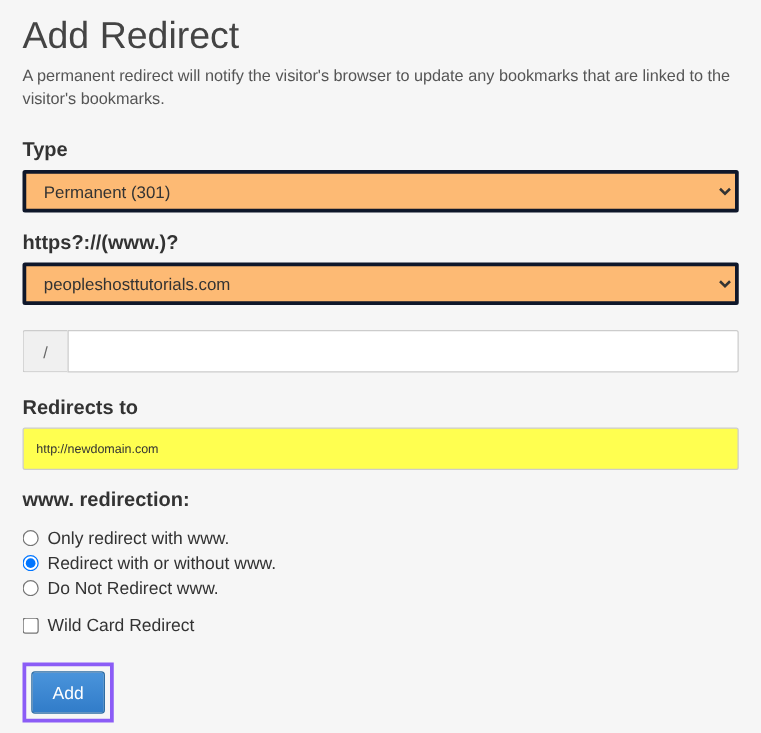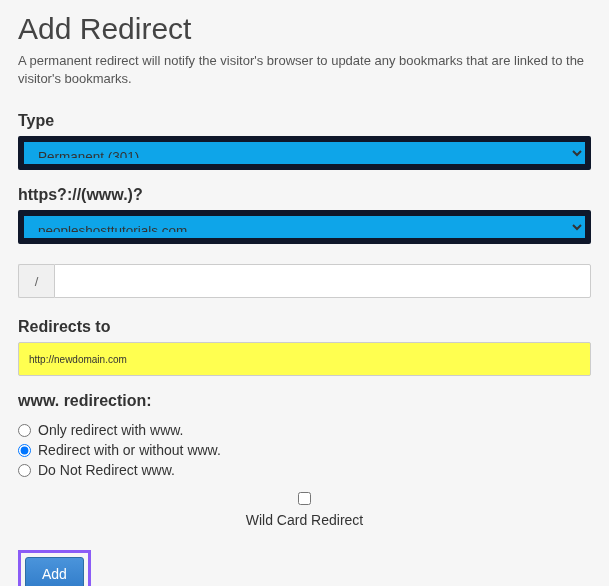--- a/index.html
+++ b/index.html
@@ -31,22 +31,22 @@
       display: block;
     }
     .select-wrap, .input-wrap {
       margin-bottom: 16px;
     }
     select {
       width: 100%;
       height: 34px;
       padding: 6px 10px;
       font-size: 13.5px;
-      border: 6px solid #0f172a;
-      background: #0ea5e9;
+      border: 3px solid #0f172a;
+      background: #fdba74;
       color: #333;
       border-radius: 2px;
     }
     .path-row {
       display: flex;
       margin-bottom: 20px;
       margin-top: 20px;
     }
     .path-prefix {
       width: 36px;
@@ -91,21 +91,20 @@
       margin-bottom: 4px;
       font-size: 14px;
       color: #333;
     }
     .radio-row input, .checkbox-row input {
       margin: 0;
     }
     .checkbox-row {
       margin-top: 10px;
       margin-bottom: 22px;
-      flex-direction: column;
     }
     .highlight-box {
       display: inline-block;
       padding: 4px;
       border: 3px solid #8b5cf6;
     }
     .add-btn {
       background: #3a87d6;
       background: linear-gradient(#4a94db, #317cc9);
       color: #fff;

